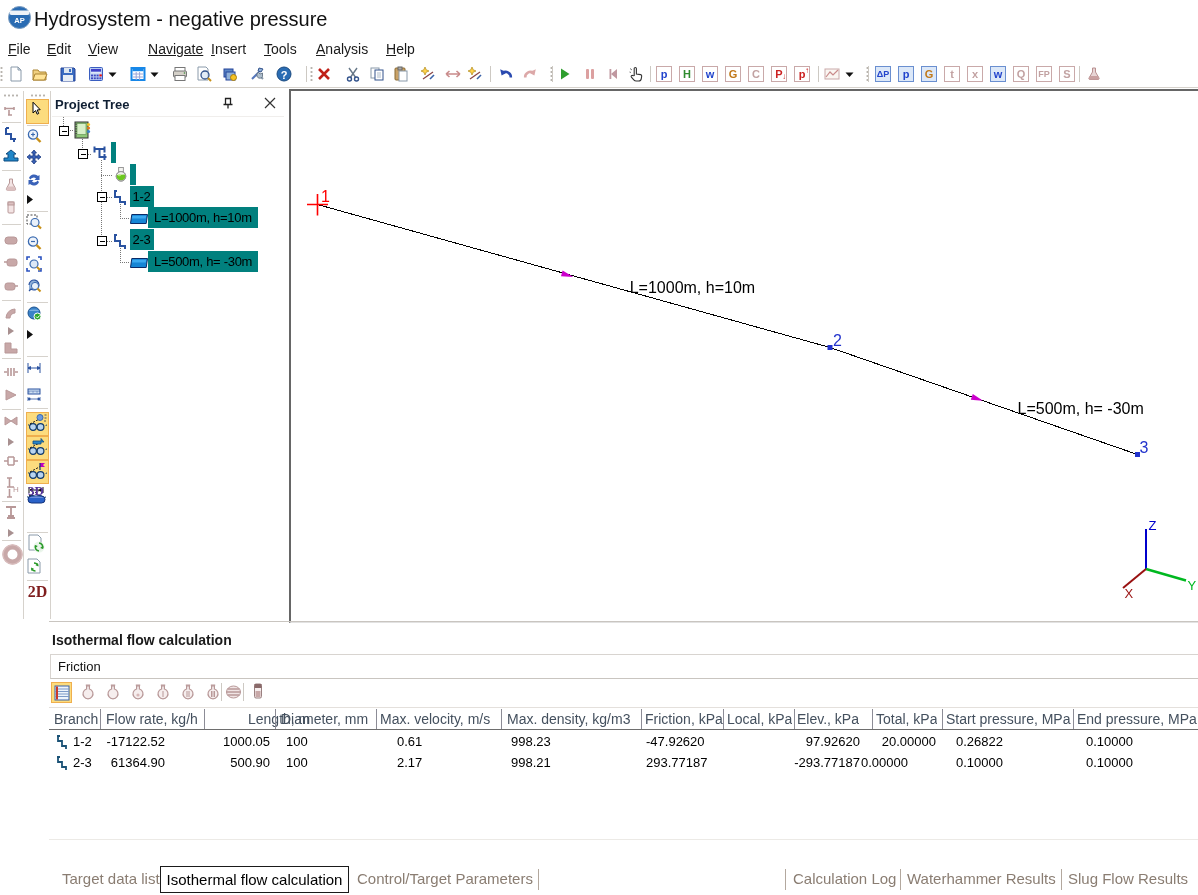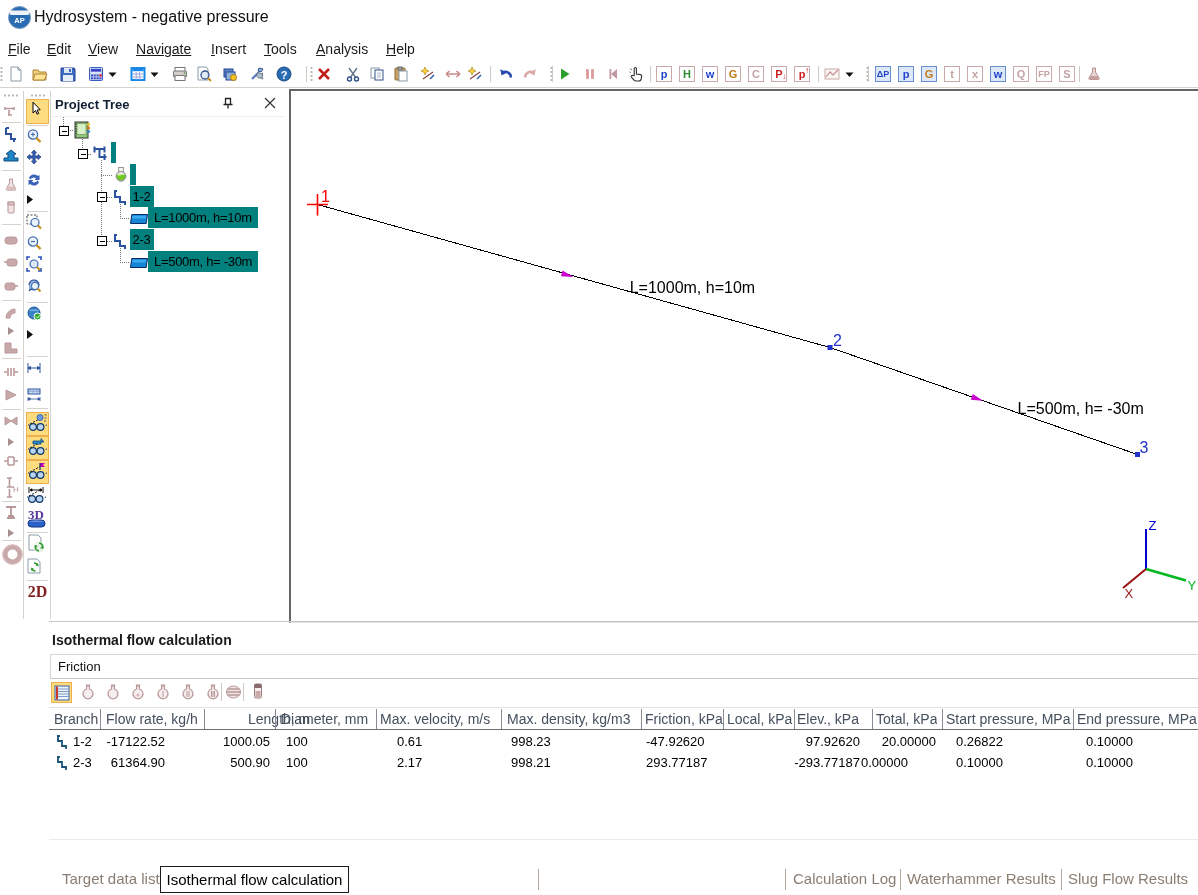--- a/index.html
+++ b/index.html
@@ -31,27 +31,27 @@
 <body>
 
 <div class="abs" style="left:8px;top:6px;width:23px;height:23px;">
   <svg width="23" height="23" viewBox="0 0 23 23">
     <circle cx="11.5" cy="11.5" r="11" fill="#2a6cb3"></circle>
     <circle cx="11.5" cy="11.5" r="11" fill="none" stroke="#7a9cbf" stroke-width="1"></circle>
     <rect x="1.5" y="4.5" width="20" height="4.5" rx="2" fill="#eef3f8"></rect>
     <text x="11.5" y="16.5" font-size="7.5" font-weight="bold" fill="#fff" text-anchor="middle" font-family="Liberation Sans">AP</text>
   </svg>
 </div>
-<div class="abs" style="left:34px;top:8px;font-size:16px;color:#111;">Hydrosystem - negative pressure</div>
+<div class="abs" style="left:34px;top:8px;font-size:20px;color:#111;">Hydrosystem - negative pressure</div>
 
 <div class="abs" style="top:41px;height:17px;font-size:14px;color:#1a1a1a;">
   <span class="abs" style="left:8px;"><u>F</u>ile</span>
   <span class="abs" style="left:47px;"><u>E</u>dit</span>
   <span class="abs" style="left:88px;"><u>V</u>iew</span>
-  <span class="abs" style="left:136px;text-decoration:underline;"><u>N</u>avigate</span>
+  <span class="abs" style="left:148px;text-decoration:underline;"><u>N</u>avigate</span>
   <span class="abs" style="left:211px;"><u>I</u>nsert</span>
   <span class="abs" style="left:264px;"><u>T</u>ools</span>
   <span class="abs" style="left:316px;"><u>A</u>nalysis</span>
   <span class="abs" style="left:386px;"><u>H</u>elp</span>
 </div>
 
 <div id="toptoolbar" class="abs" style="left:0;top:62px;width:1110px;height:25px;">
     <div class="abs" style="left: 8px; top: 4px;">
       <svg width="16" height="16" viewBox="0 0 16 16">
         <path d="M3 1 h7 l3 3 v11 h-10 z" fill="#fff" stroke="#8a9aaa"></path>
@@ -548,21 +548,21 @@
     </div>
     <div class="abs" style="left: 26px; top: 397px; width: 23px; height: 22px; text-align: center;">
       <svg width="20" height="20" viewBox="0 0 20 20">
         <circle cx="6" cy="14" r="3.4" fill="#b8d4f0" stroke="#123a6a" stroke-width="1.2"></circle>
         <circle cx="13.5" cy="14" r="3.4" fill="#b8d4f0" stroke="#123a6a" stroke-width="1.2"></circle>
         <path d="M9.3 14 a1.3 1.3 0 0 1 1.4 0 M2.7 13 L1 11.5 M18.8 13 l1 -1.5" stroke="#123a6a" stroke-width="1" fill="none"></path>
         <path d="M3 11 L16 4" stroke="#111" stroke-width="1" stroke-dasharray="2 1.5" fill="none"></path>
         <path d="M4 5 h12 M4 5 l2 -1.2 v2.4 z M16 5 l-2 -1.2 v2.4 z M3 2 v6 M17 2 v6" stroke="#111" fill="#111" stroke-width="1"></path>
       </svg>
     </div>
-    <div class="abs" style="left: 26px; top: 420px; width: 23px; height: 24px; text-align: center;">
+    <div class="abs" style="left: 26px; top: 396px; width: 23px; height: 24px; text-align: center;">
       <svg width="22" height="22" viewBox="0 0 22 22">
         <text x="2" y="11" font-size="13" font-weight="bold" fill="#55349a" font-family="Liberation Serif">3D</text>
         <rect x="2" y="12" width="17" height="7" rx="3.5" fill="#2a62c8" stroke="#12327a"></rect>
         <path d="M3 14 a8 2.5 0 0 1 15 0" fill="#7a9ae0" opacity="0.8"></path>
       </svg>
     </div>
     <div class="abs" style="left: 26px; top: 446px; width: 23px; height: 22px; text-align: center;">
       <svg width="20" height="20" viewBox="0 0 20 20">
         <path d="M3 1 h9 l3 3 v12 h-12 z" fill="#fff" stroke="#8a9aaa"></path>
         <circle cx="13" cy="13" r="5.5" fill="#e8f4e8" opacity="0.9"></circle>
@@ -851,20 +851,21 @@
     <div class="cell" style="left: 788px; width: 120px; text-align: right; top: 44px;">0.00000</div>
     <div class="cell" style="left: 956px; top: 44px;">0.10000</div>
     <div class="cell" style="left: 1086px; top: 44px;">0.10000</div>
   </div>
 
 <div class="abs" style="left:49px;top:839px;width:1149px;height:1px;background:#eceae6;"></div>
 <div id="footer" class="abs" style="left:0;top:866px;width:1198px;height:29px;">
   <span class="ftab" style="left:62px;">Target data list</span>
   <div class="abs" style="left:160px;top:0;width:187px;height:25px;border:1px solid #1a1a1a;background:#fff;
        font-size:15px;color:#000;text-align:center;line-height:25px;white-space:nowrap;">Isothermal flow calculation</div>
+  <span class="ftab" style="left:357px;">Control/Target Parameters</span>
   <span class="ftab" style="left:793px;">Calculation Log</span>
   <span class="ftab" style="left:907px;">Waterhammer Results</span>
   <span class="ftab" style="left:1068px;">Slug Flow Results</span>
   <span class="fsep" style="left:538px;"></span>
   <span class="fsep" style="left:785px;"></span>
   <span class="fsep" style="left:900px;"></span>
   <span class="fsep" style="left:1061px;"></span>
 </div>
 
 </body></html>

